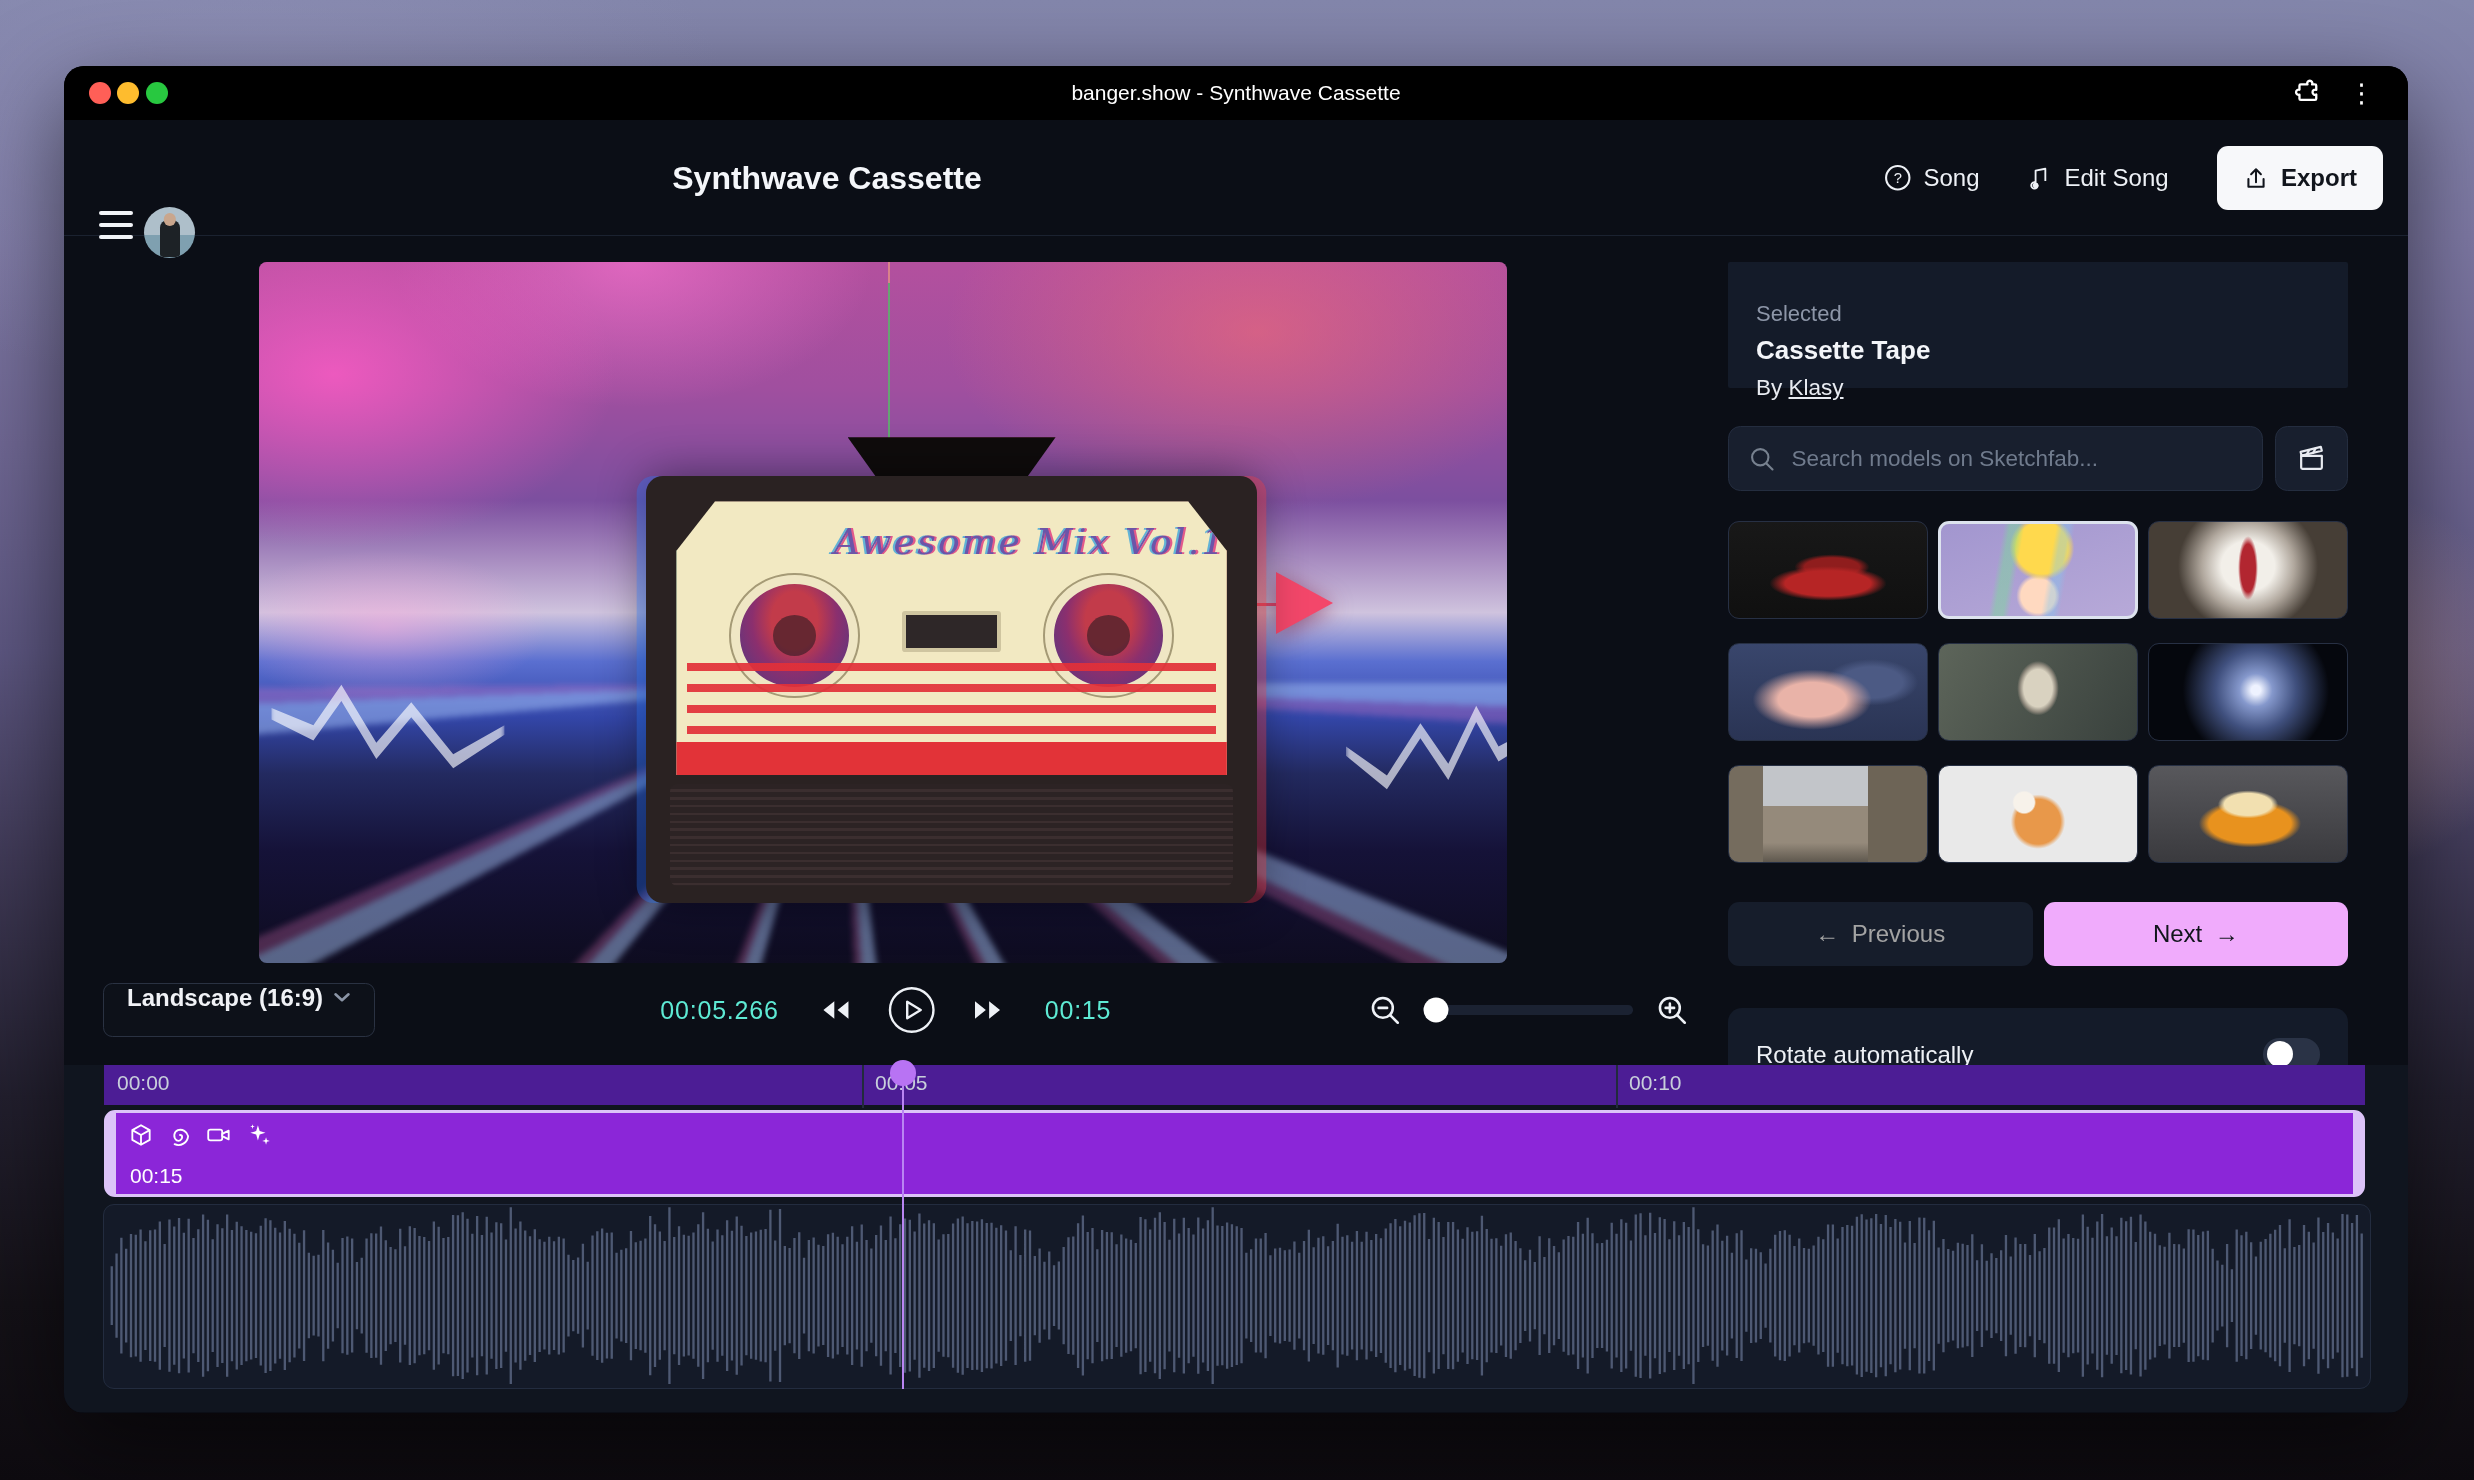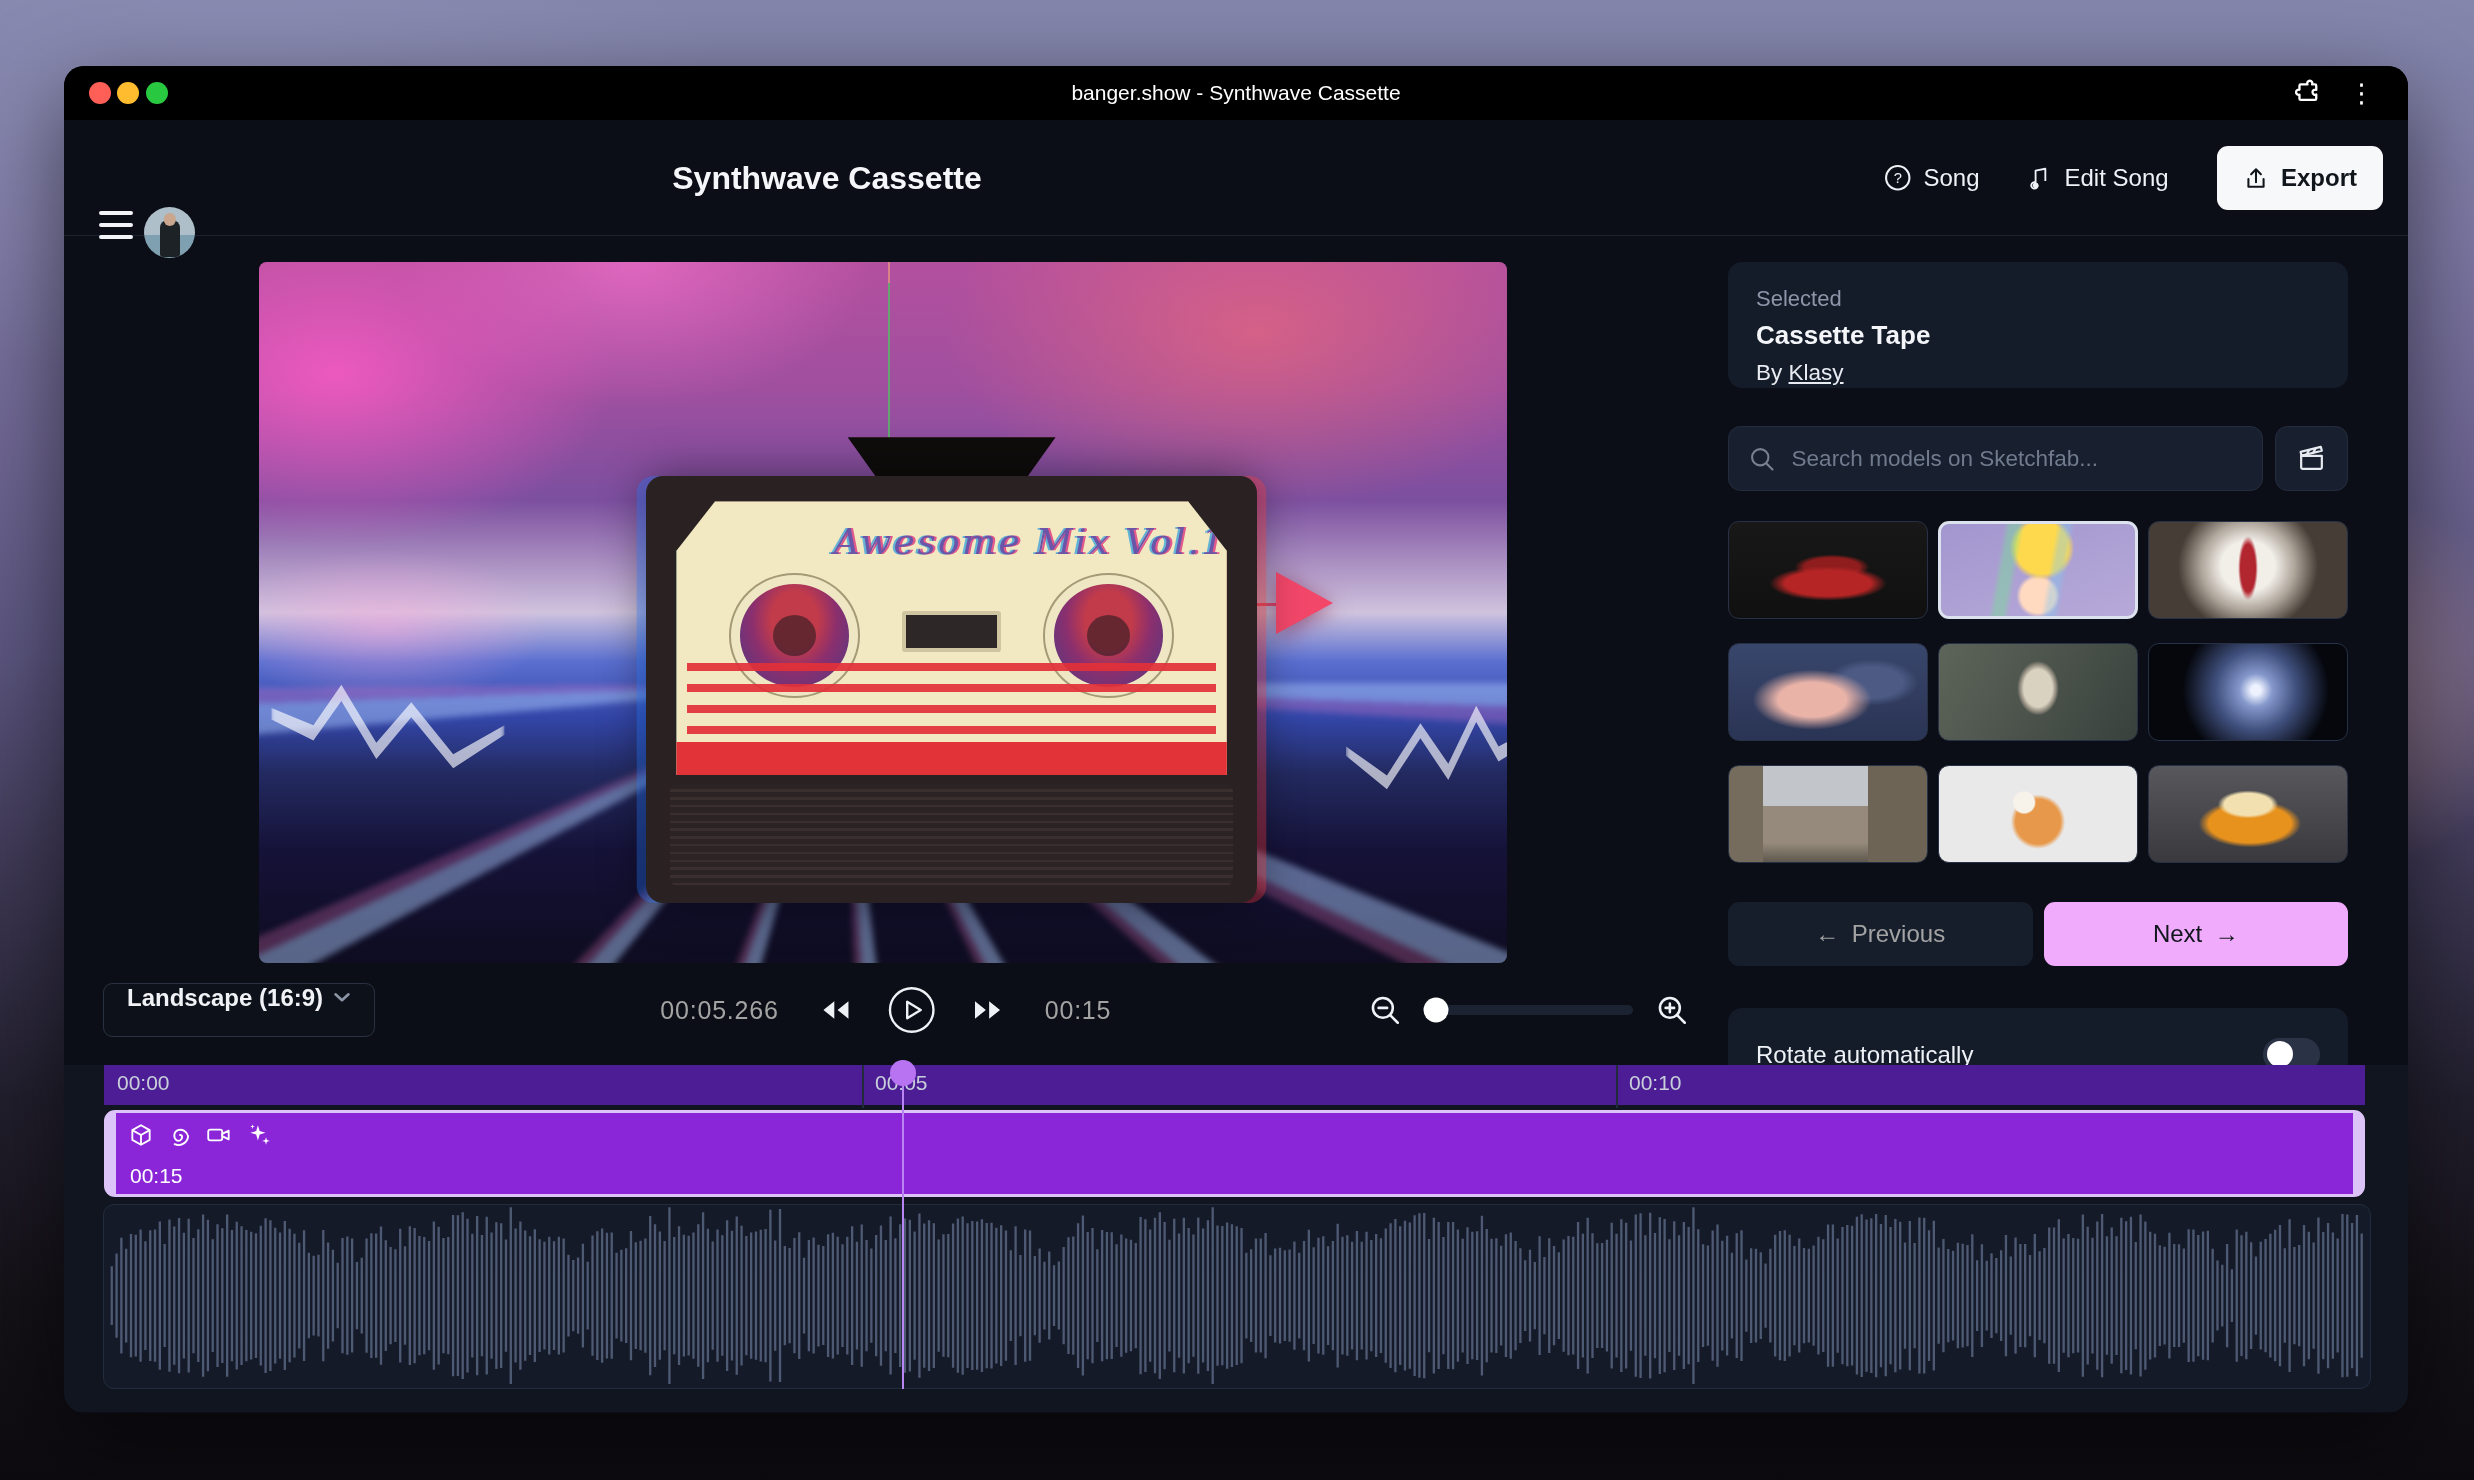--- a/index.html
+++ b/index.html
@@ -65,30 +65,30 @@
     background:radial-gradient(ellipse at 50% 35%, #c23b4a 0 30%, #8b2f6e 55%, #4b3a86 100%)}
   .reel.l{left:10%}.reel.r{right:10%}
   .reel i{position:absolute;left:30%;top:30%;width:40%;height:40%;border-radius:50%;background:rgba(30,24,30,.55)}
   .c-window{position:absolute;left:41%;top:40%;width:18%;height:15%;background:#2e2728;border:4.7px solid #cfc5a0;border-radius:3.1px}
   .c-stripes{position:absolute;left:2%;bottom:13%;width:96%;height:28%;
     background:repeating-linear-gradient(180deg, rgba(226,48,56,.92) 0 7.8px, rgba(226,48,56,0) 7.8px 21px)}
   .c-redband{position:absolute;left:0;bottom:0;width:100%;height:12%;background:#e23338}
   
   .aspect{position:absolute;left:39px;top:917px;width:272px;height:54px;border:1.6px solid #2a3242;border-radius:9.3px;
     display:flex;align-items:flex-start;justify-content:space-between;padding:0 18.6px 0 23px;color:#f0f2f6;font-size:24px;font-weight:bold;cursor:pointer;background:#0d1119}
-  .transport{position:absolute;left:819px;top:917px;height:54px;transform:translateX(-50%);display:flex;align-items:center;gap:36px;color:#a3a3a3}
+  .transport{position:absolute;left:819px;top:917px;height:54px;transform:translateX(-50%);display:flex;align-items:center;gap:36px;color:#5eead4}
   .t-time{font-size:25px;min-width:124px;text-align:right;letter-spacing:0.8px}
   .t-dur{font-size:25px;letter-spacing:0.8px}
   .t-btn{cursor:pointer;display:flex;align-items:center;justify-content:center}
   .zoomgrp{position:absolute;left:1304px;top:917px;height:54px;display:flex;align-items:center;gap:22px}
   .z-track{position:relative;width:209px;height:9.3px;border-radius:4.7px;background:#1b2232;cursor:pointer}
   .z-knob{position:absolute;left:12.4px;top:50%;transform:translate(-50%,-50%);width:25px;height:25px;border-radius:50%;background:#fff}
   
   .sidebar{position:absolute;left:1664px;top:196px;width:620px}
-  .sel-card{position:relative;background:#141b29;border-radius:14px;padding:24px 28px;height:126px}
+  .sel-card{position:relative;background:#141b29;border-radius:2px;padding:39px 28px;height:126px}
   .sel-label{color:#8d96a8;font-size:22px}
   .sel-name{color:#f3f5f9;font-size:26px;font-weight:bold;margin-top:7.8px}
   .sel-by{color:#e8ebf1;font-size:22.5px;margin-top:9.3px}
   .sel-by a{color:#e8ebf1;text-decoration:underline;cursor:pointer}
   .search-row{position:absolute;top:164px;left:0;width:620px;display:flex;gap:12.4px}
   .search-box{flex:1;height:65px;background:#181f2e;border:0.8px solid #242d3f;border-radius:12.4px;display:flex;align-items:center;padding:0 18.6px;gap:14px}
   .search-box input{flex:1;background:transparent;border:0;outline:0;color:#14b8a6;font-size:22.5px;font-family:"Liberation Sans",sans-serif}
   .search-box input::placeholder{color:#707b8d}
   .clap-btn{width:73px;height:65px;background:#181f2e;border:0.8px solid #242d3f;border-radius:12.4px;display:flex;align-items:center;justify-content:center;cursor:pointer}
   .grid{position:absolute;top:259px;left:0;width:620px;display:grid;grid-template-columns:repeat(3,1fr);column-gap:10px;row-gap:24px}

